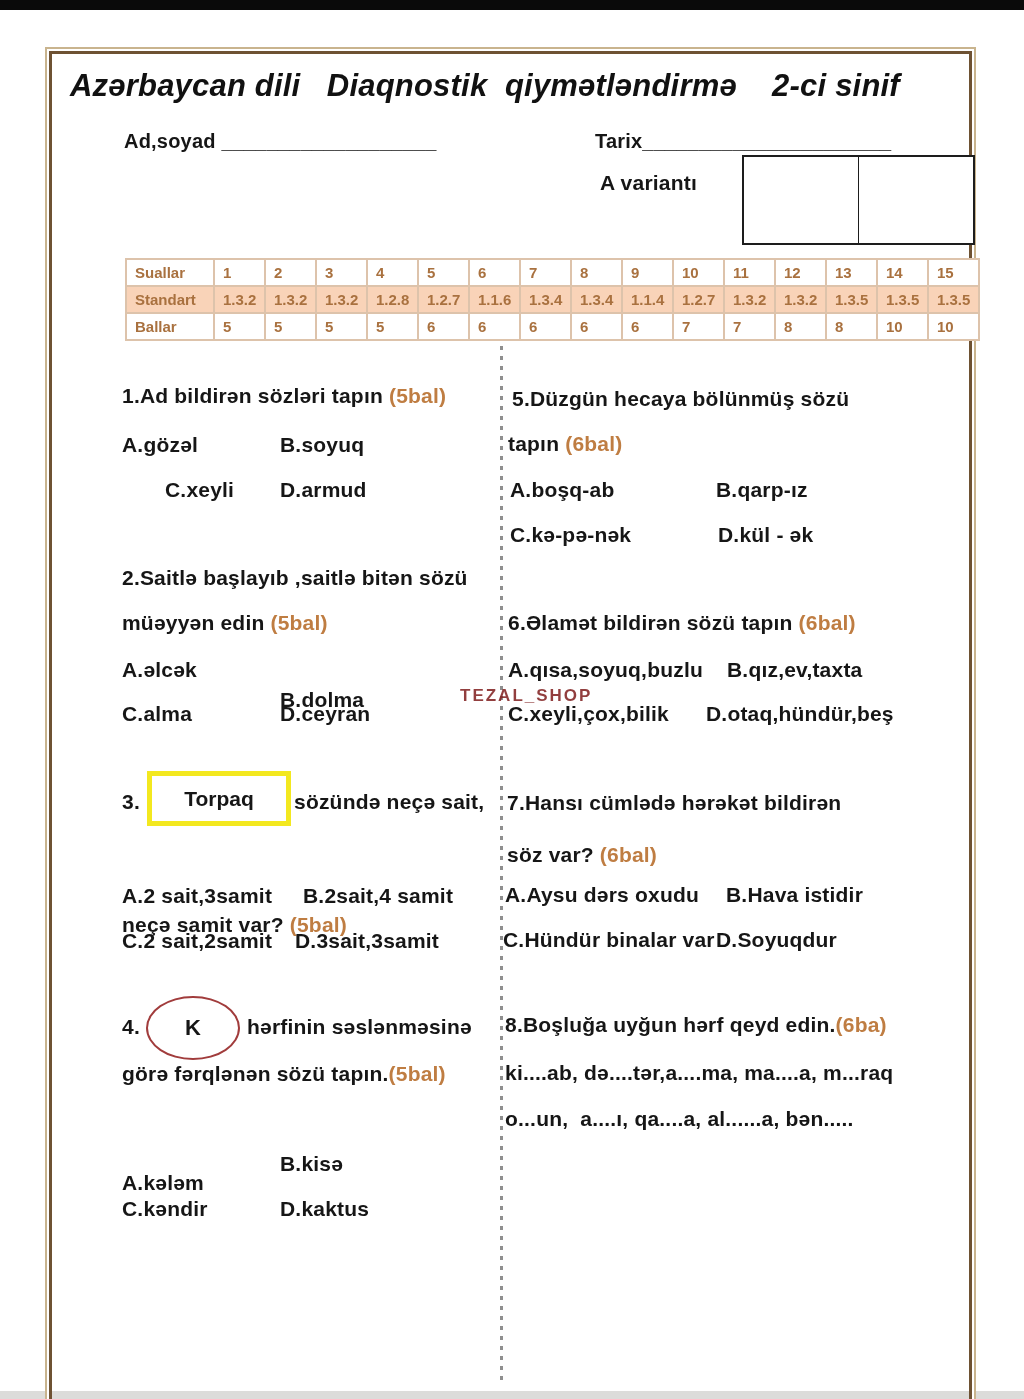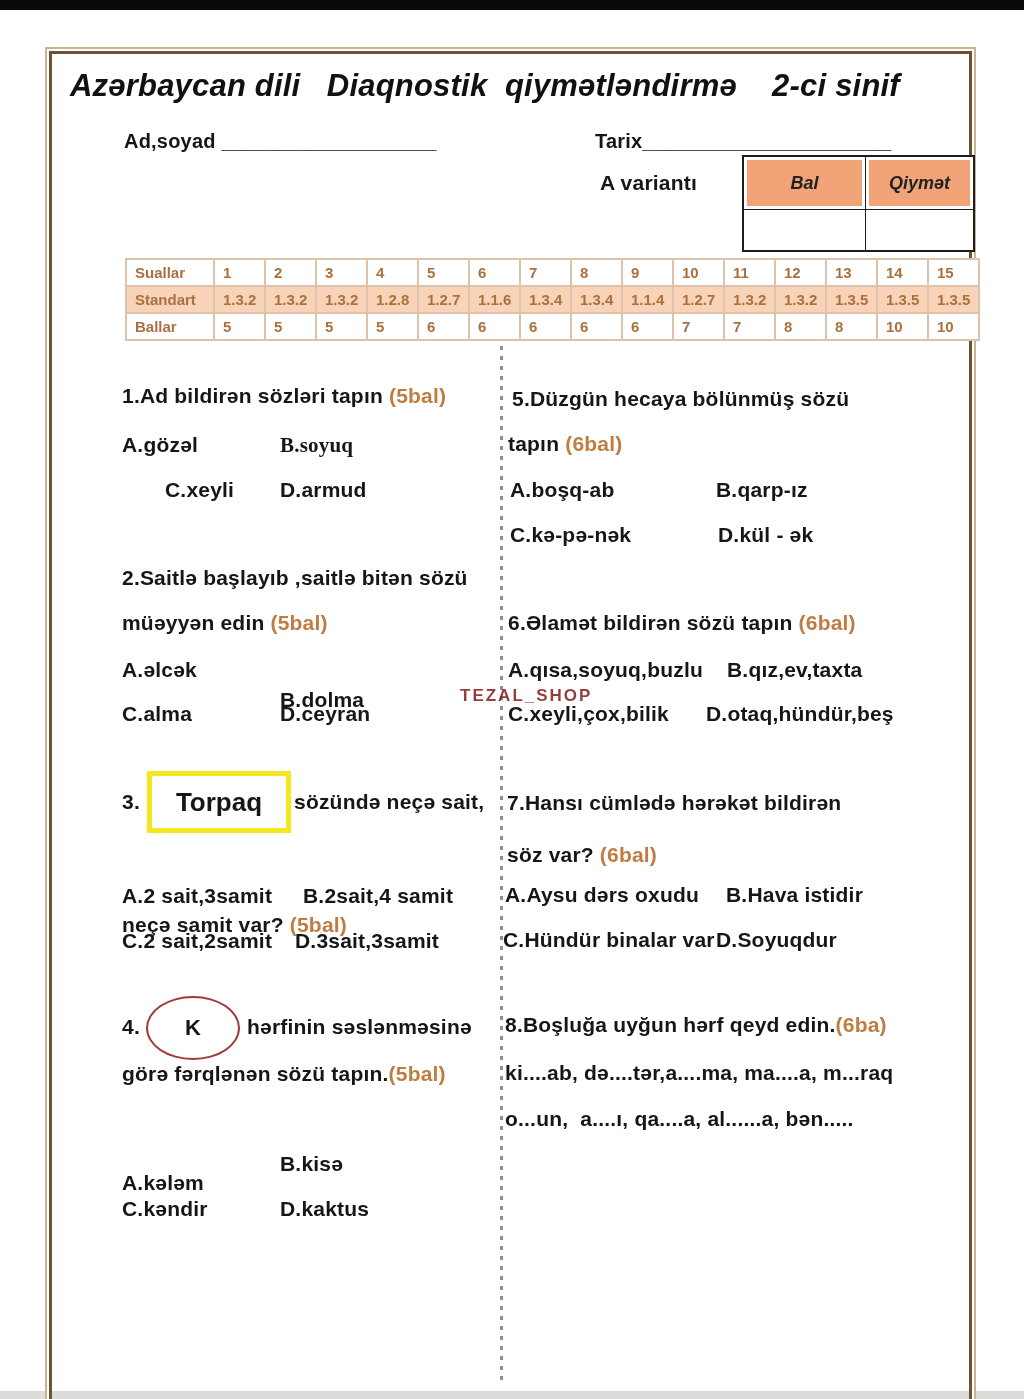--- a/index.html
+++ b/index.html
@@ -53,24 +53,24 @@
   
   .divider{
     position:absolute;left:500px;top:346px;width:3px;height:1039px;z-index:1;
     background:repeating-linear-gradient(to bottom,#8f8f8f 0 4px,transparent 4px 10px);
   }
   .watermark{
     position:absolute;left:460px;top:686px;z-index:1;
     font-size:17px;font-weight:bold;color:#7f1d1d;letter-spacing:2px;opacity:.85;
   }
   .word-box{
-    position:absolute;left:147px;top:771px;width:144px;height:62px;z-index:2;
+    position:absolute;left:147px;top:771px;width:144px;height:55px;z-index:2;
     border:5px solid #f3e81f;background:#fff;box-sizing:border-box;
     display:flex;align-items:center;justify-content:center;
-    font-size:26px;font-weight:600;color:#161616;
+    font-size:21px;font-weight:600;color:#161616;
   }
   .letter-circle{
     position:absolute;left:146px;top:996px;width:94px;height:64px;z-index:2;
     border:2px solid #a13c3c;border-radius:50%;box-sizing:border-box;
     display:flex;align-items:center;justify-content:center;
     font-size:22px;font-weight:600;color:#161616;background:transparent;
   }
 </style>
 </head>
 <body>
@@ -80,28 +80,20 @@
 <div class="frame"></div>
 
 <div class="page-title">Azərbaycan dili   Diaqnostik  qiymətləndirmə    2-ci sinif</div>
 
 <div class="txt hdr" style="left:124px;top:130px;">Ad,soyad ___________________</div>
 <div class="txt hdr" style="left:595px;top:130px;">Tarix______________________</div>
 <div class="txt" style="left:600px;top:171px;">A variantı</div>
 
 <table class="score-table">
   <tbody>
-      <tr>
-    <td class="hd" style="width:115px;">
-          <div class="fill">Bal</div>
-        </td>
-    <td class="hd">
-          <div class="fill">Qiymət</div>
-        </td>
-  </tr>
   <tr>
     <td class="empty"></td>
     <td class="empty"></td>
   </tr>
 </tbody>
   </table>
 
 <table class="standards-table">
   <tbody>
       <tr>
@@ -159,21 +151,21 @@
     <td>10</td>
   </tr>
 </tbody>
   </table>
 
 <div class="divider"></div>
 <div class="watermark">TEZAL_SHOP</div>
 
 <div class="txt" style="left:122px;top:384px;"><span>1.Ad bildirən sözləri tapın </span><span class="bal">(5bal)</span></div>
 <div class="txt" style="left:122px;top:433px;">A.gözəl</div>
-<div class="txt" style="left:280px;top:433px;font-family:Liberation Serif, serif;">B.soyuq</div>
+<div class="txt" style="left:280px;top:433px;">B.soyuq</div>
 <div class="txt" style="left:122px;top:478px;margin-left:43px;">C.xeyli</div>
 <div class="txt" style="left:280px;top:478px;">D.armud</div>
 
 <div class="txt" style="left:122px;top:566px;">2.Saitlə başlayıb ,saitlə bitən sözü</div>
 <div class="txt" style="left:122px;top:611px;"><span>müəyyən edin </span><span class="bal">(5bal)</span></div>
 <div class="txt" style="left:122px;top:658px;">A.əlcək</div>
 <div class="txt" style="left:280px;top:688px;">B.dolma</div>
 <div class="txt" style="left:122px;top:702px;">C.alma</div>
 <div class="txt" style="left:280px;top:702px;">D.ceyran</div>
 

